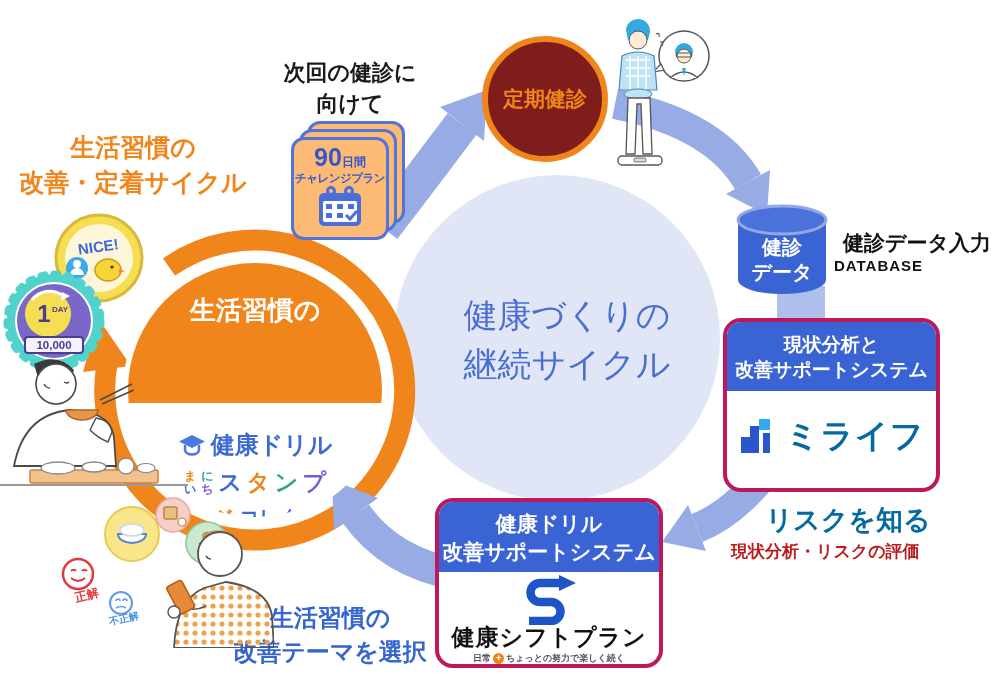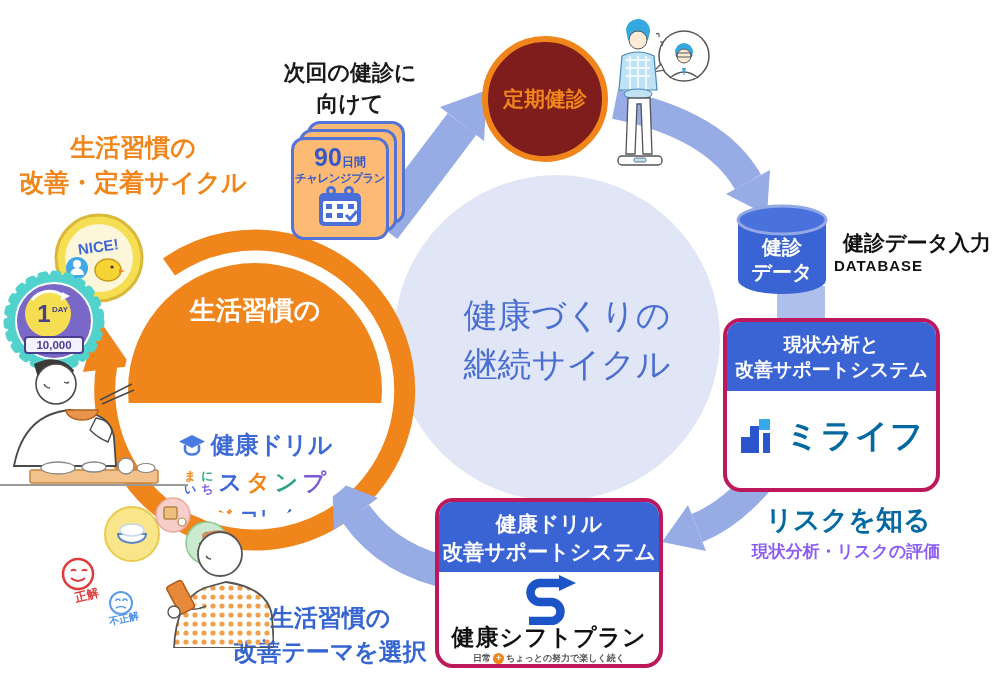--- a/index.html
+++ b/index.html
@@ -12,21 +12,21 @@
 
   
   .outer-label{left:8px;top:130px;width:250px;color:#F0861B;font-size:25px;font-weight:bold;
                text-align:center;line-height:1.4;z-index:12;}
   .next-label{left:266px;top:58px;width:168px;font-size:22px;font-weight:bold;color:#1a1a1a;
               text-align:center;line-height:1.4;z-index:12;}
   .theme-label{left:220px;top:601px;width:220px;text-align:center;color:#3565D1;font-size:24px;
                font-weight:bold;line-height:1.4;z-index:12;}
   .risk-title{left:753px;top:502px;width:190px;text-align:center;color:#0369a1;font-size:27px;
               font-weight:bold;z-index:12;}
-  .risk-sub{left:731px;top:540px;width:230px;text-align:center;color:#8b5cf6;font-size:17px;
+  .risk-sub{left:731px;top:540px;width:230px;color:#b91c1c;font-size:17px;
             font-weight:bold;z-index:12;}
   .center-title{left:447px;top:291px;width:240px;text-align:center;color:#4A6FD0;font-size:34px;
                 font-weight:400;line-height:1.45;z-index:2;}
   .db-label{left:834px;top:229px;width:166px;text-align:center;font-weight:bold;font-size:21px;
             color:#111;z-index:12;}
   .db-sub{left:834px;top:257px;width:166px;font-weight:bold;font-size:15px;
           color:#111;letter-spacing:1px;z-index:12;}
 
   
   .cards{left:291px;top:121px;width:118px;height:126px;z-index:10;}

